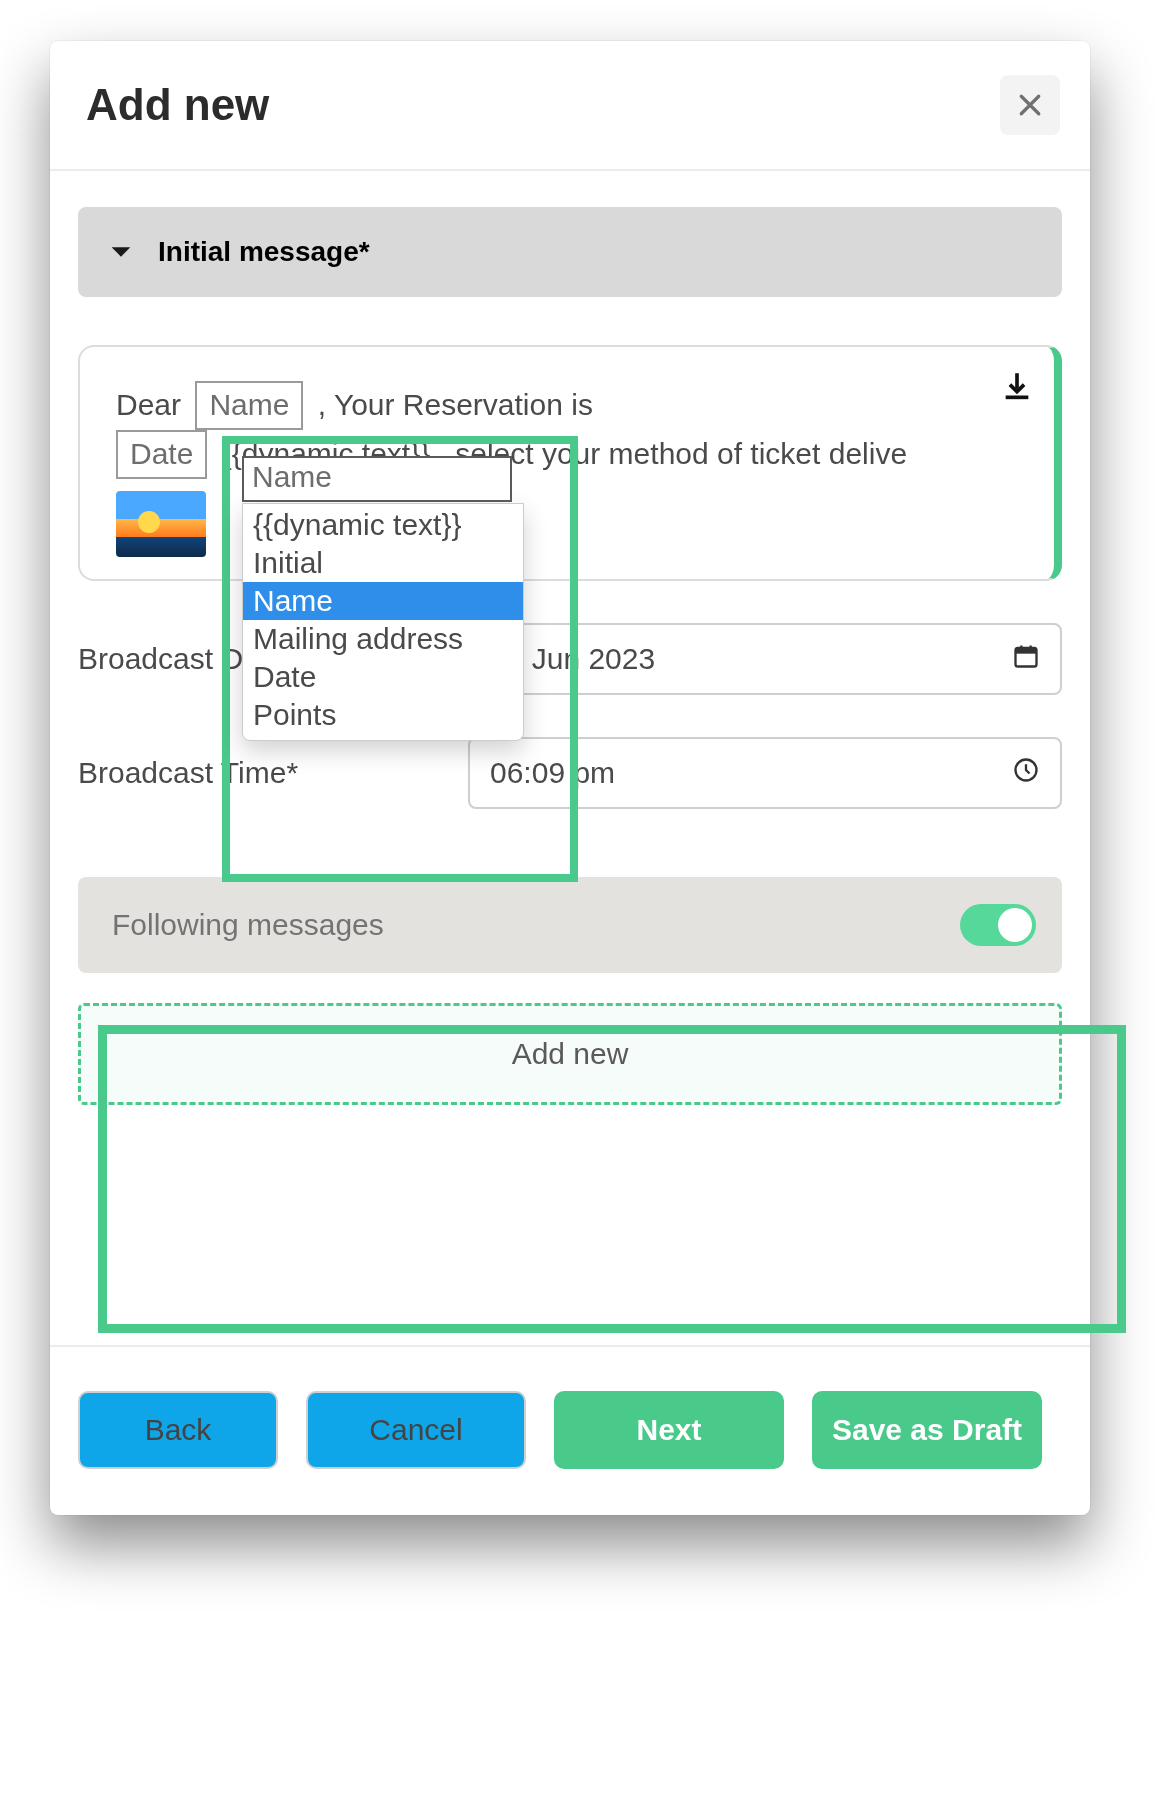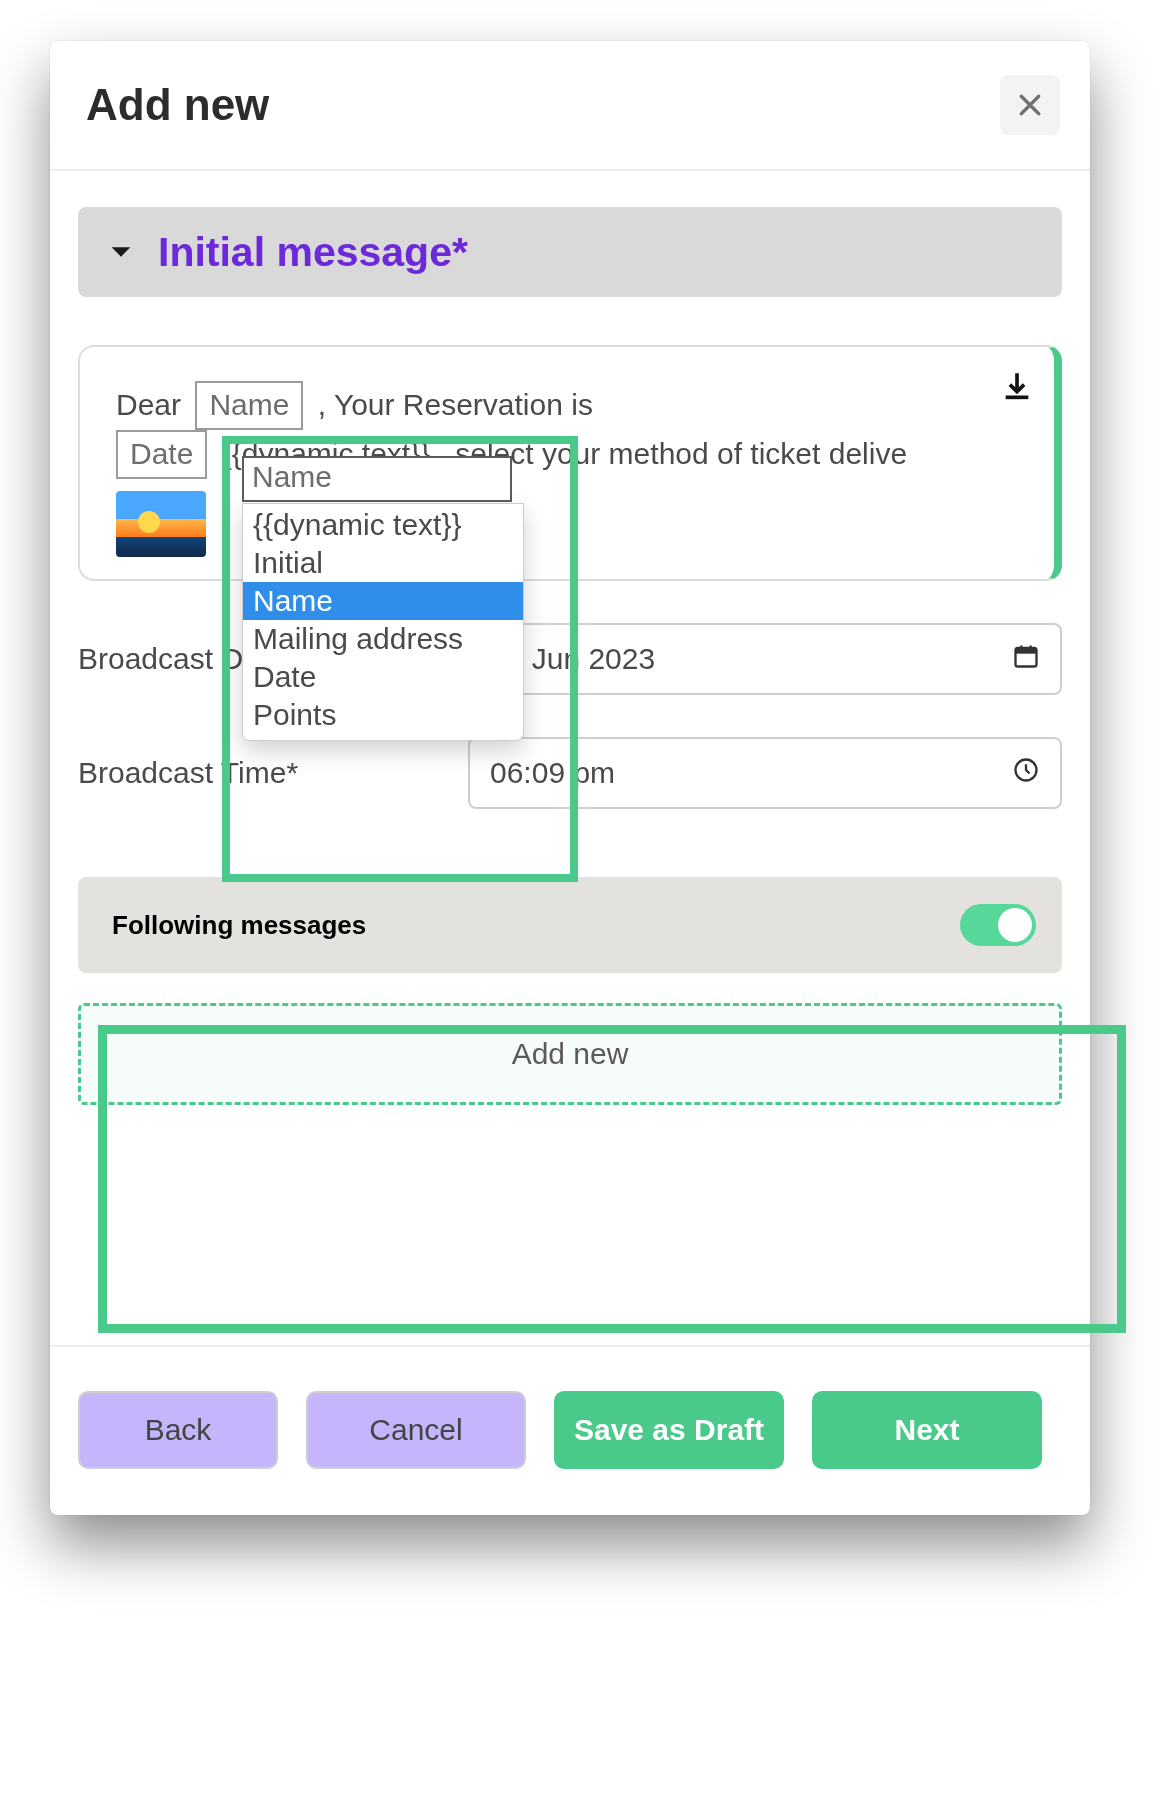--- a/index.html
+++ b/index.html
@@ -55,21 +55,21 @@
     align-items:center;
     padding:0 10px 0 24px;
   }
   .accordion-bar .chev{
     width:38px;height:38px;
     display:flex;align-items:center;justify-content:center;
     margin-right:18px;
   }
   .accordion-bar .chev svg{width:28px;height:28px;fill:#1a1a1a;}
   .accordion-title{
-    font-size:41px;font-weight:700;color:#6d28d9;
+    font-size:28px;font-weight:700;color:#000000;
   }
 
   .message-box{
     margin-top:48px;
     border:2px solid #dcdcdc;
     border-right:8px solid #49c98a;
     border-radius:16px;
     padding:34px 36px 22px 36px;
     font-size:30px;
     color:#4a4a4a;
@@ -195,21 +195,21 @@
   .follow-header{
     background:#e3e2de;
     border-radius:8px;
     height:96px;
     display:flex;
     align-items:center;
     justify-content:space-between;
     padding:0 26px 0 34px;
   }
   .follow-title{
-    font-size:26px;font-weight:700;color:#000000;
+    font-size:30px;font-weight:400;color:#737373;
   }
   .toggle{
     width:76px;height:42px;border-radius:21px;
     background:#56d89a;
     position:relative;
     cursor:pointer;
   }
   .toggle::after{
     content:"";
     position:absolute;
@@ -242,21 +242,21 @@
   .btn{
     height:78px;
     border-radius:10px;
     font-size:30px;
     display:flex;align-items:center;justify-content:center;
     cursor:pointer;
     box-sizing:border-box;
   }
   .btn-ghost{
     border:2px solid #cfcfcf;
-    background:#c4b5fd;
+    background:#0ea5e9;
     color:#444;
   }
   .btn-solid{
     background:#49c98a;
     color:#fff;
     font-weight:600;
     border:2px solid #49c98a;
   }
   .btn-back{width:200px;}
   .btn-cancel{width:220px;}
@@ -343,22 +343,22 @@
         <div class="add-new-slot">
           <span>Add new</span>
         </div>
       </div>
 
     </div>
 
     <div class="panel-footer">
       <div class="btn btn-ghost btn-back">Back</div>
       <div class="btn btn-ghost btn-cancel">Cancel</div>
+      <div class="btn btn-solid btn-next">Next</div>
       <div class="btn btn-solid btn-draft">Save as Draft</div>
-      <div class="btn btn-solid btn-next">Next</div>
     </div>
 
     <div class="green-highlight-box hl1"></div>
     <div class="green-highlight-box hl2"></div>
 
     <div class="name-input">Name</div>
 
     <div class="dropdown-popup" id="dd">
         <div class="dd-item">{{dynamic text}}</div>
         <div class="dd-item">Initial</div>

